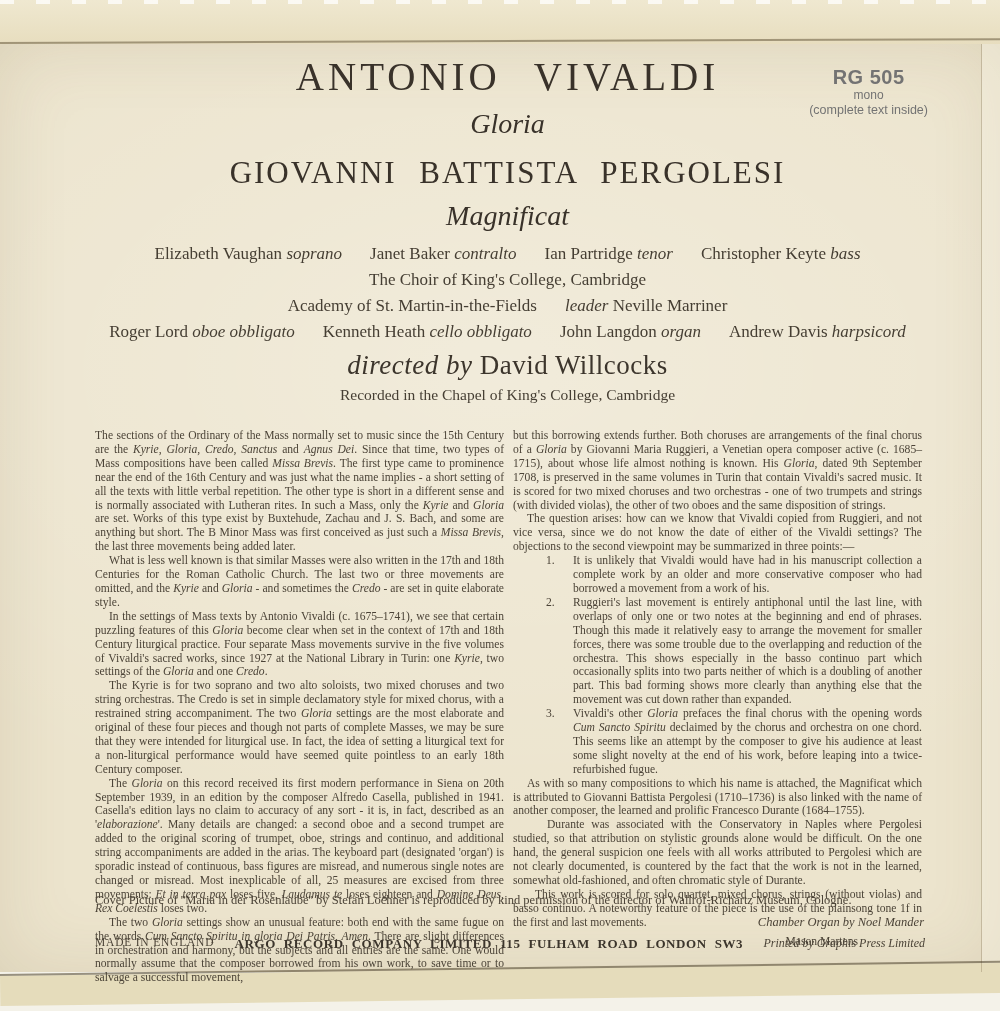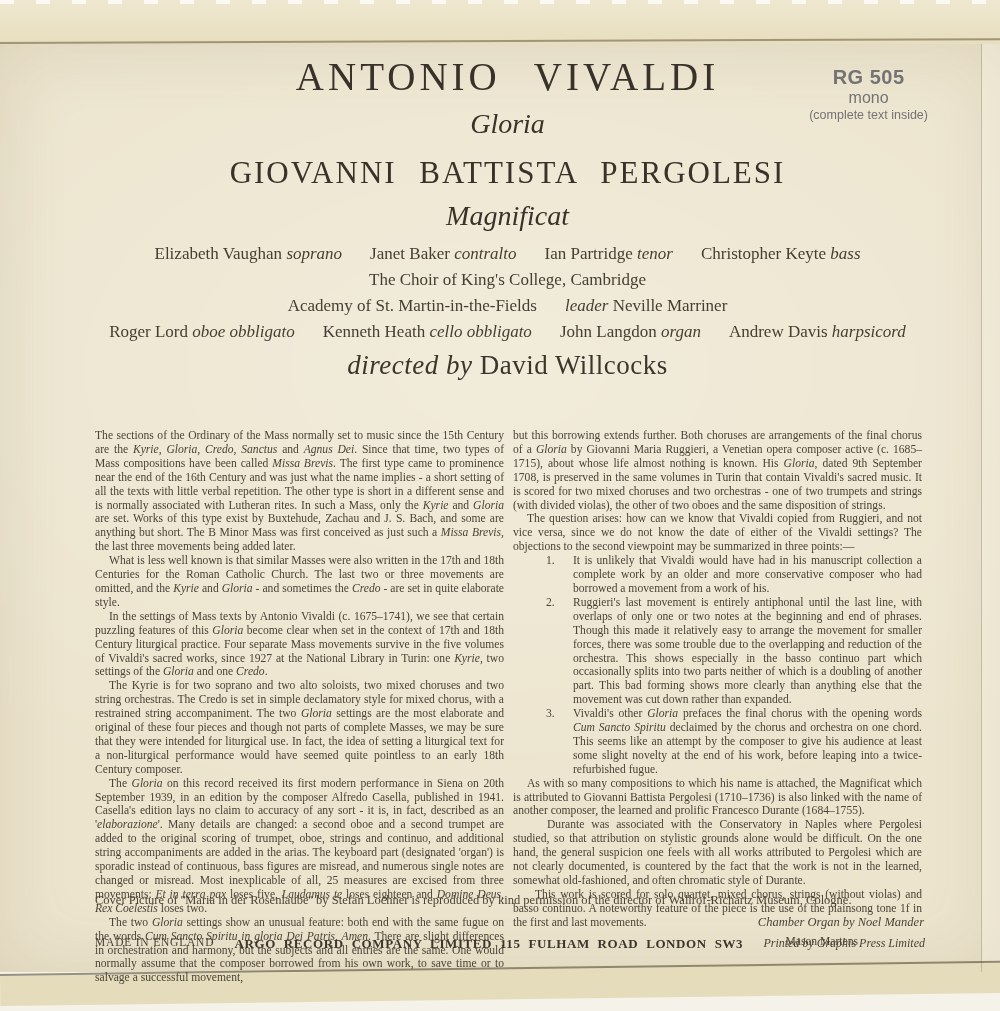--- a/index.html
+++ b/index.html
@@ -32,21 +32,21 @@
   
   .content{position:absolute;inset:0;z-index:4;}
   .header-block{position:absolute;top:56px;left:95px;width:825px;text-align:center;color:#39322a;}
   .composer1{font-size:39px;letter-spacing:4px;word-spacing:20px;line-height:1.1;}
   .work1{font-size:28px;font-style:italic;margin-top:9px;}
   .composer2{font-size:31px;letter-spacing:2px;word-spacing:13px;margin-top:15px;}
   .work2{font-size:28px;font-style:italic;margin-top:9px;}
   .catalog{position:absolute;top:66px;right:72px;text-align:center;
     font-family:"Liberation Sans","DejaVu Sans",sans-serif;color:#737373;}
   .cat-num{font-size:20px;font-weight:bold;letter-spacing:.5px;line-height:1.1;}
-  .cat-mono{font-size:16px;line-height:1.2;}
+  .cat-mono{font-size:12px;line-height:1.2;}
   .cat-note{font-size:12.5px;line-height:1.3;}
   .ensemble{position:absolute;top:241px;left:95px;width:825px;text-align:center;color:#45To;}
   .ensemble{color:#453e33;}
   .perf-line{display:flex;justify-content:center;gap:28px;font-size:17px;line-height:26px;white-space:nowrap;}
   .directed{font-size:27px;line-height:34px;margin-top:3px;color:#3c352c;letter-spacing:.5px;}
   .recorded{font-size:15.5px;margin-top:4px;}
   .notes{position:absolute;top:402px;left:95px;width:827px;display:flex;gap:9px;
     font-size:11.6px;line-height:13.9px;text-align:justify;color:#4b4337;margin-top:27px;}
   .col{width:409px;}
   .para{margin:0;}
@@ -108,20 +108,21 @@
           <span><i>leader</i> Neville Marriner</span>
         </div>
         <div class="perf-line">
           <span>Roger Lord <i>oboe obbligato</i></span>
           <span>Kenneth Heath <i>cello obbligato</i></span>
           <span>John Langdon <i>organ</i></span>
           <span>Andrew Davis <i>harpsicord</i></span>
         </div>
       </div>
     <div class="directed"><i>directed by</i> David Willcocks</div>
+    <div class="recorded">Recorded in the Chapel of King's College, Cambridge</div>
   </div>
 
   <div class="notes">
     <div class="col" id="col-left">
         <div class="para ind0">The sections of the Ordinary of the Mass normally set to music since the 15th Century are the <i>Kyrie</i>, <i>Gloria</i>, <i>Credo</i>, <i>Sanctus</i> and <i>Agnus Dei</i>. Since that time, two types of Mass compositions have been called <i>Missa Brevis</i>. The first type came to prominence near the end of the 16th Century and was just what the name implies - a short setting of all the texts with little verbal repetition. The other type is short in a different sense and is normally associated with Lutheran rites. In such a Mass, only the <i>Kyrie</i> and <i>Gloria</i> are set. Works of this type exist by Buxtehude, Zachau and J. S. Bach, and some are anything but short. The B Minor Mass was first conceived as just such a <i>Missa Brevis</i>, the last three movements being added later.</div>
         <div class="para ind1">What is less well known is that similar Masses were also written in the 17th and 18th Centuries for the Roman Catholic Church. The last two or three movements are omitted, and the <i>Kyrie</i> and <i>Gloria</i> - and sometimes the <i>Credo</i> - are set in quite elaborate style.</div>
         <div class="para ind1">In the settings of Mass texts by Antonio Vivaldi (c. 1675–1741), we see that certain puzzling features of this <i>Gloria</i> become clear when set in the context of 17th and 18th Century liturgical practice. Four separate Mass movements survive in the five volumes of Vivaldi's sacred works, since 1927 at the National Library in Turin: one <i>Kyrie</i>, two settings of the <i>Gloria</i> and one <i>Credo</i>.</div>
         <div class="para ind1">The Kyrie is for two soprano and two alto soloists, two mixed choruses and two string orchestras. The Credo is set in simple declamatory style for mixed chorus, with a restrained string accompaniment. The two <i>Gloria</i> settings are the most elaborate and original of these four pieces and though not parts of complete Masses, we may be sure that they were intended for liturgical use. In fact, the idea of setting a liturgical text for a non-liturgical performance would have seemed quite pointless to an early 18th Century composer.</div>
         <div class="para ind1">The <i>Gloria</i> on this record received its first modern performance in Siena on 20th September 1939, in an edition by the composer Alfredo Casella, published in 1941. Casella's edition lays no claim to accuracy of any sort - it is, in fact, described as an '<i>elaborazione</i>'. Many details are changed: a second oboe and a second trumpet are added to the original scoring of trumpet, oboe, strings and continuo, and additional string accompaniments are added in the arias. The keyboard part (designated 'organ') is sporadic instead of continuous, bass figures are misread, and numerous single notes are changed or misread. Most inexplicable of all, 25 measures are excised from three movements: <i>Et in terra pax</i> loses five, <i>Laudamus te</i> loses eighteen and <i>Domine Deus, Rex Coelestis</i> loses two.</div>
         <div class="para ind1">The two <i>Gloria</i> settings show an unusual feature: both end with the same fugue on the words <i>Cum Sancto Spiritu in gloria Dei Patris, Amen</i>. There are slight differences in orchestration and harmony, but the subjects and all entries are the same. One would normally assume that the composer borrowed from his own work, to save time or to salvage a successful movement,</div>

